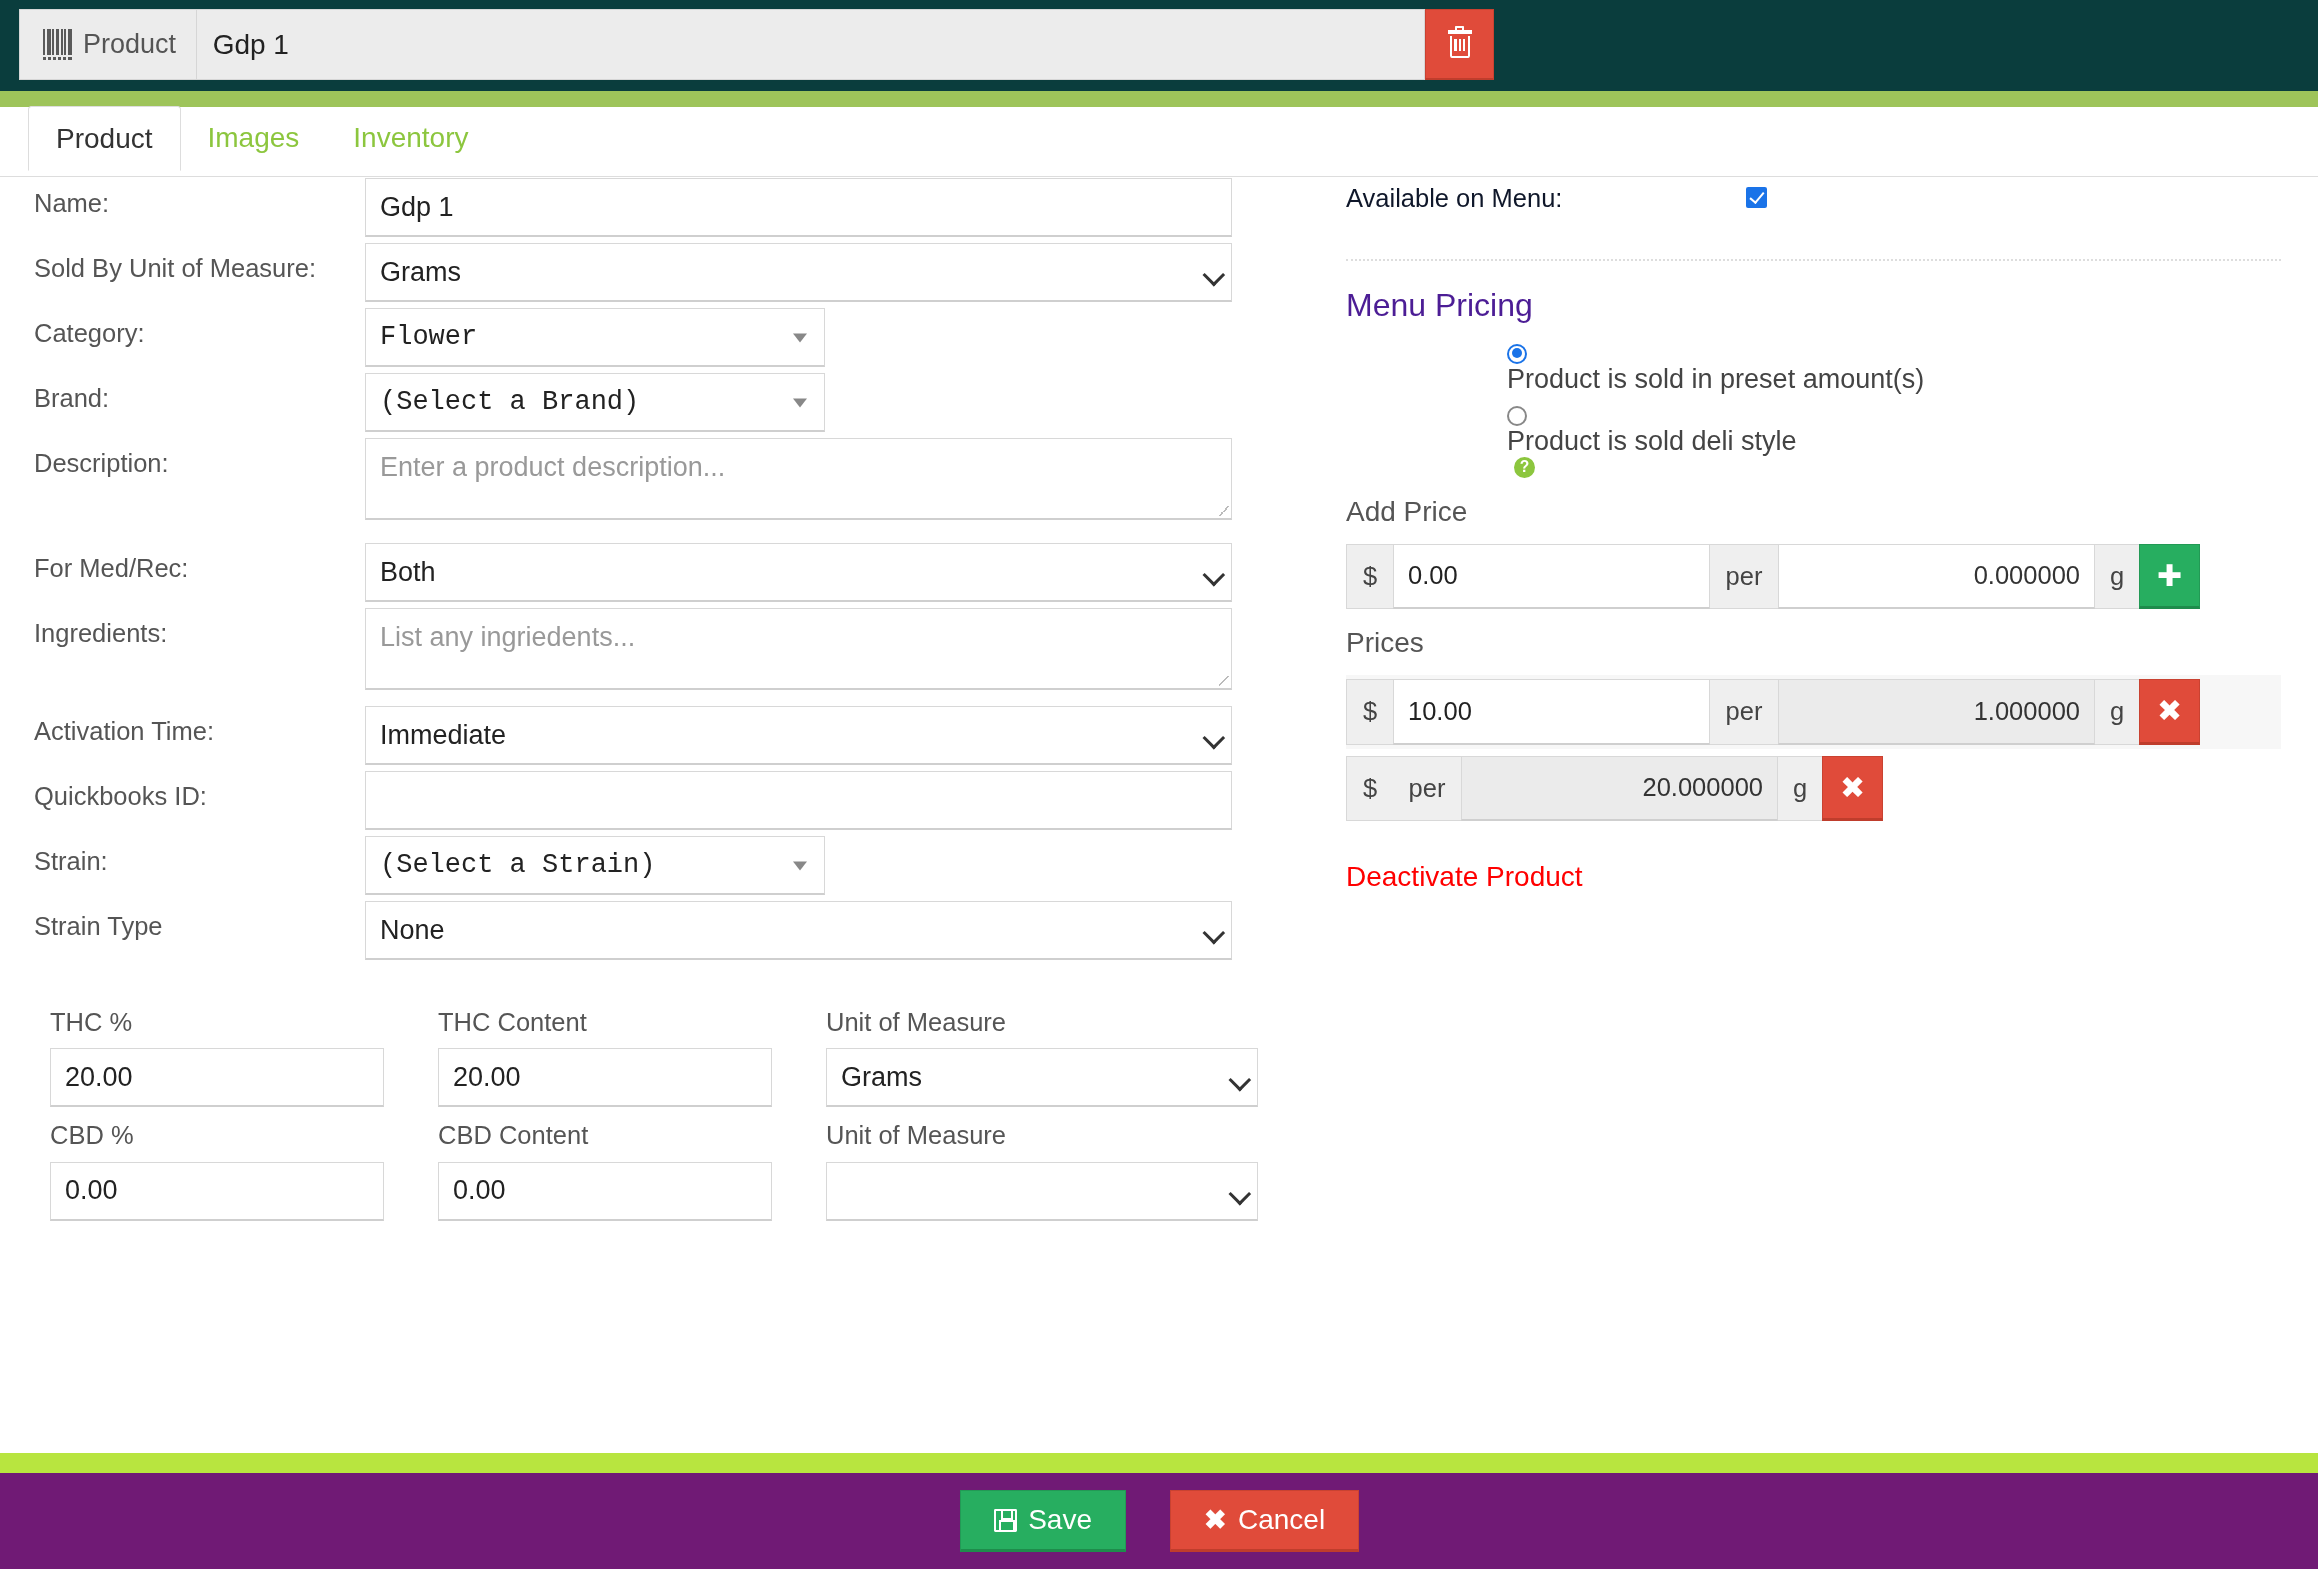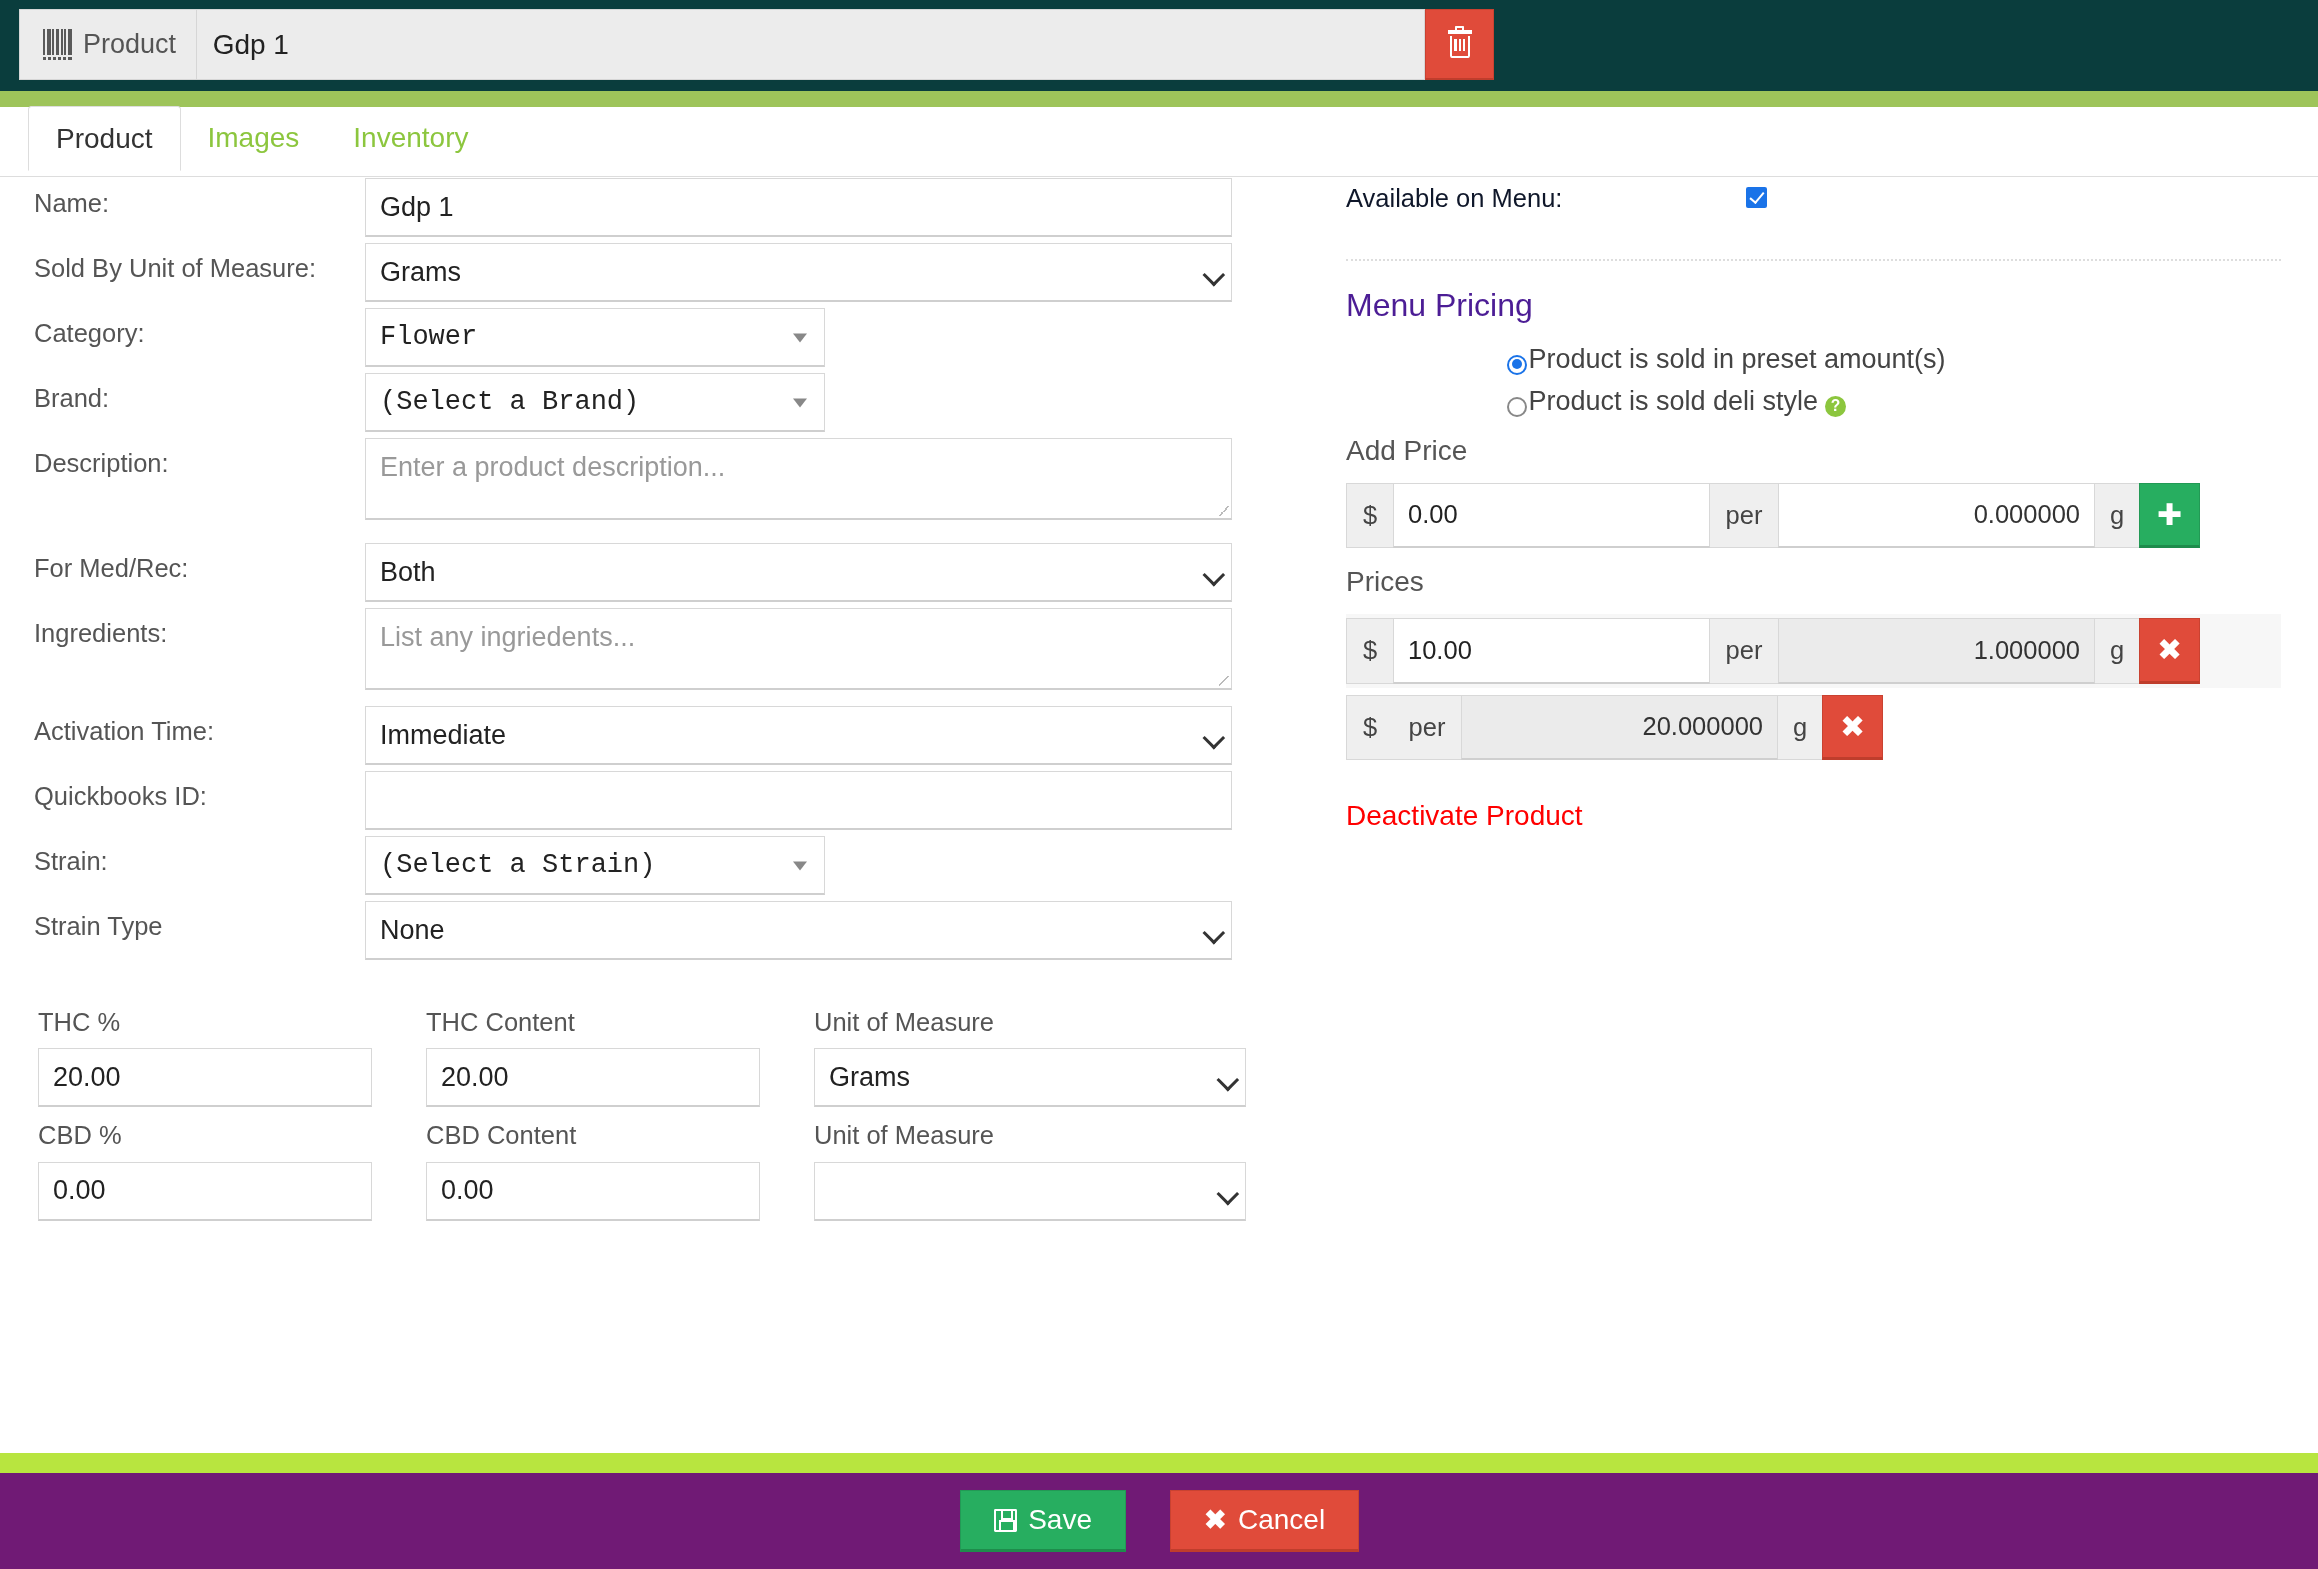--- a/index.html
+++ b/index.html
@@ -167,22 +167,22 @@
     content:""; position:absolute; left:7px; top:2.1px;
     width:5.7px; height:12px; border-right:2.8px solid #fff;
     border-bottom:2.8px solid #fff; transform: rotate(40deg);
   }
   .divider {
     height: 0; border-top: 2.1px dotted #dddddd; margin: 20px 0 25.5px 0;
   }
   .sect-title { font-size: 32px; color: #4c1d95; margin-bottom: 20px; }
 
   .radio-line {
-    display: flex; align-items: flex-end; margin-left: 161px;
-    margin-bottom: 11.3px; font-size: 27px; color: #444; cursor: pointer;
+    display: flex; align-items: flex-start; margin-left: 161px;
+    margin-bottom: 11.3px; font-size: 27px; color: #444; cursor: pointer; flex-direction: column;
   }
   .radio {
     width: 20px; height: 20px; border-radius: 50%;
     border: 2.1px solid #888; background:#fff; flex: none; margin-right: 1.4px;
   }
   .radio.on { border-color: #1a73e8; }
   .radio.on::after {
     content:""; display:block; width:10px; height:10px; border-radius:50%;
     background:#1a73e8; margin:2.8px auto;
   }
@@ -412,21 +412,21 @@
     <div class="frow">
       <div class="flabel">Strain Type</div>
       <div class="fctl">
         <div class="inp w-full nat-select">
           <span>None</span>
           <span class="chev"></span>
         </div>
       </div>
     </div>
 
-    <div style="position:relative; margin-top:42px; padding-left:38px;">
+    <div style="position:relative; margin-top:42px; padding-left:50px;">
       <div class="chem-row">
         <div class="chem-cell">
             <div class="chem-label">THC %</div>
           </div>
         <div class="chem-cell">
             <div class="chem-label">THC Content</div>
           </div>
         <div class="chem-cell wide">
             <div class="chem-label">Unit of Measure</div>
           </div>

